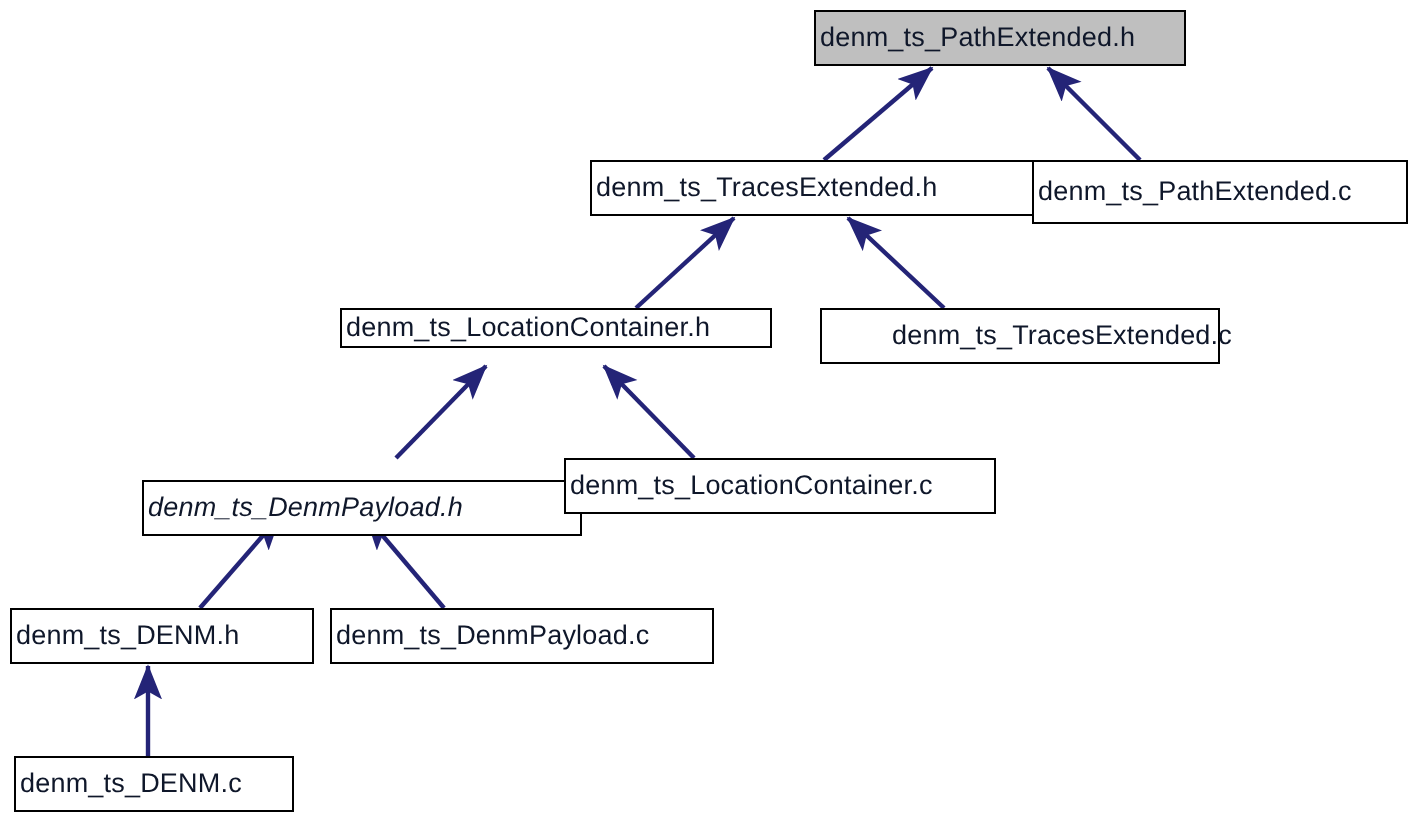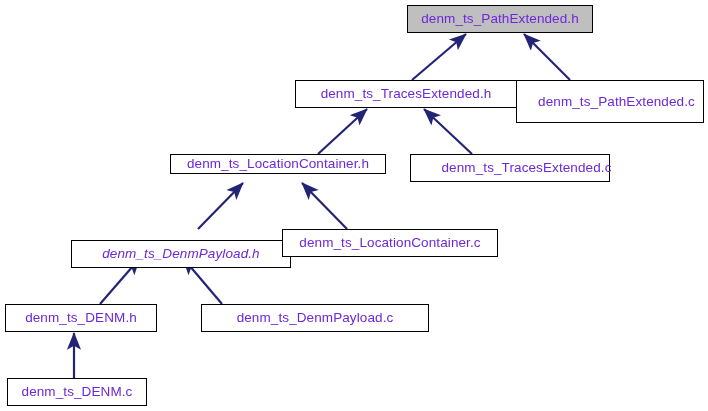--- a/index.html
+++ b/index.html
@@ -21,26 +21,26 @@
     top: 0;
     width: 708px;
     height: 411px;
     pointer-events: none;
   }
   .graph-node {
     position: absolute;
     box-sizing: border-box;
     border: 1px solid #000000;
     background: #ffffff;
-    color: #6d28d9;
+    color: #0f172a;
     font-size: 13.5px;
     line-height: 1;
     display: flex;
     align-items: center;
-    justify-content: center;
+    justify-content: flex-start;
     white-space: nowrap;
     letter-spacing: 0.1px;
   }
   .graph-node.highlighted {
     background: #bfbfbf;
     border-color: #000000;
   }
   .node-label {
     display: block;
     padding: 0 2px;
@@ -70,39 +70,39 @@
       </g>
   </svg>
 
   <div id="node-group">
       <div class="graph-node highlighted" style="left: 407px; top: 5px; width: 186px; height: 28px;">
         <span class="node-label">denm_ts_PathExtended.h</span>
       </div>
       <div class="graph-node" style="left: 295px; top: 80px; width: 222px; height: 28px;">
         <span class="node-label">denm_ts_TracesExtended.h</span>
       </div>
-      <div class="graph-node" style="left: 516px; top: 80px; width: 188px; height: 43px; padding-left: 13px;">
+      <div class="graph-node" style="left: 516px; top: 80px; width: 188px; height: 32px;">
         <span class="node-label">denm_ts_PathExtended.c</span>
       </div>
       <div class="graph-node" style="left: 170px; top: 154px; width: 216px; height: 20px;">
         <span class="node-label">denm_ts_LocationContainer.h</span>
       </div>
       <div class="graph-node" style="left: 410px; top: 154px; width: 200px; height: 28px; padding-left: 33px;">
         <span class="node-label">denm_ts_TracesExtended.c</span>
       </div>
       <div class="graph-node" style="left: 71px; top: 240px; width: 220px; height: 28px; font-style: italic;">
         <span class="node-label">denm_ts_DenmPayload.h</span>
       </div>
       <div class="graph-node" style="left: 282px; top: 229px; width: 216px; height: 28px;">
         <span class="node-label">denm_ts_LocationContainer.c</span>
       </div>
       <div class="graph-node" style="left: 5px; top: 304px; width: 152px; height: 28px;">
         <span class="node-label">denm_ts_DENM.h</span>
       </div>
-      <div class="graph-node" style="left: 165px; top: 304px; width: 228px; height: 28px; margin-left: 36px;">
+      <div class="graph-node" style="left: 165px; top: 304px; width: 192px; height: 28px;">
         <span class="node-label">denm_ts_DenmPayload.c</span>
       </div>
       <div class="graph-node" style="left: 7px; top: 378px; width: 140px; height: 28px;">
         <span class="node-label">denm_ts_DENM.c</span>
       </div>
     </div>
 
 </div>
 
 </body></html>

